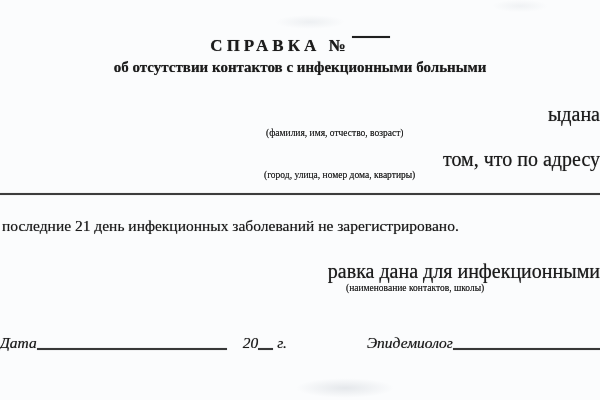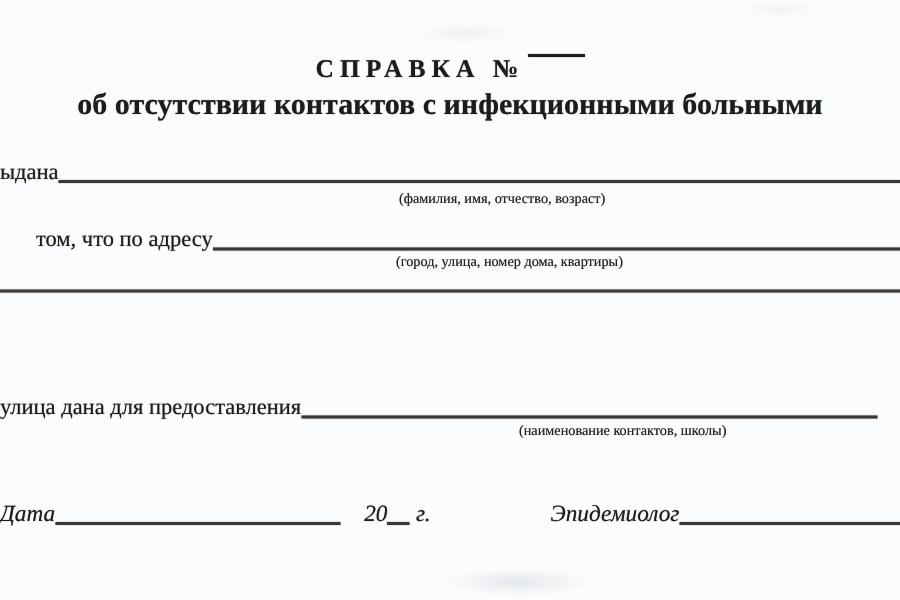--- a/index.html
+++ b/index.html
@@ -29,27 +29,27 @@
     font-weight: bold; font-size: 17px; letter-spacing: 4px;
     white-space: nowrap;
   }
   .title-blank {
     width: 38px; height: 2px; background: #1f1f1f;
     margin-left: 2px; margin-bottom: 2px;
     box-shadow: 0 0 1px rgba(0,0,0,0.5);
   }
   .subtitle {
     top: 59px; left: 0; right: 0;
-    text-align: center; font-weight: bold; font-size: 20px;
+    text-align: center; font-weight: bold; font-size: 15px;
     white-space: nowrap;
   }
   .field-row {
     left: 0; right: 0;
     display: flex; align-items: flex-end;
-    font-size: 15px; white-space: nowrap;
+    font-size: 20px; white-space: nowrap; flex-direction: column;
   }
   .blank {
     height: 2px; background: #383838;
     box-shadow: 0 0 1px rgba(0,0,0,0.45);
     margin-bottom: 2px;
   }
   .grow { flex: 1 1 auto; }
   .caption {
     font-size: 9.5px; color: #222; white-space: nowrap;
     text-shadow: 0 0 0.5px rgba(0,0,0,0.6);
@@ -87,23 +87,24 @@
   <div class="abs caption" style="top:128px; left:266px;">(фамилия, имя, отчество, возраст)</div>
 
   <div class="abs field-row ink" style="top:148px; height:21px;margin-left:24px;">
     <span>том, что по адресу</span>
     <div class="blank grow"></div>
   </div>
   <div class="abs caption" style="top:170px; left:264px;">(город, улица, номер дома, квартиры)</div>
 
   <div class="abs divider"></div>
 
+  <div class="abs statement ink">последние 21 день инфекционных заболеваний не зарегистрировано.</div>
 
   <div class="abs field-row ink" style="top:260px; height:21px;">
-    <span>улица дана для предоставления</span>
+    <span>равка дана для инфекционными</span>
     <div class="blank grow" style="margin-right:15px;"></div>
   </div>
   <div class="abs caption" style="top:283px; left:346px;">(наименование контактов, школы)</div>
 
   <div class="abs bottom-row ink" style="height:21px;">
     <span>Дата</span>
     <div class="blank" style="width:190px;"></div>
     <span style="margin-left:16px;">20</span>
     <div class="blank" style="width:15px;"></div>
     <span style="margin-left:4px;">г.</span>

